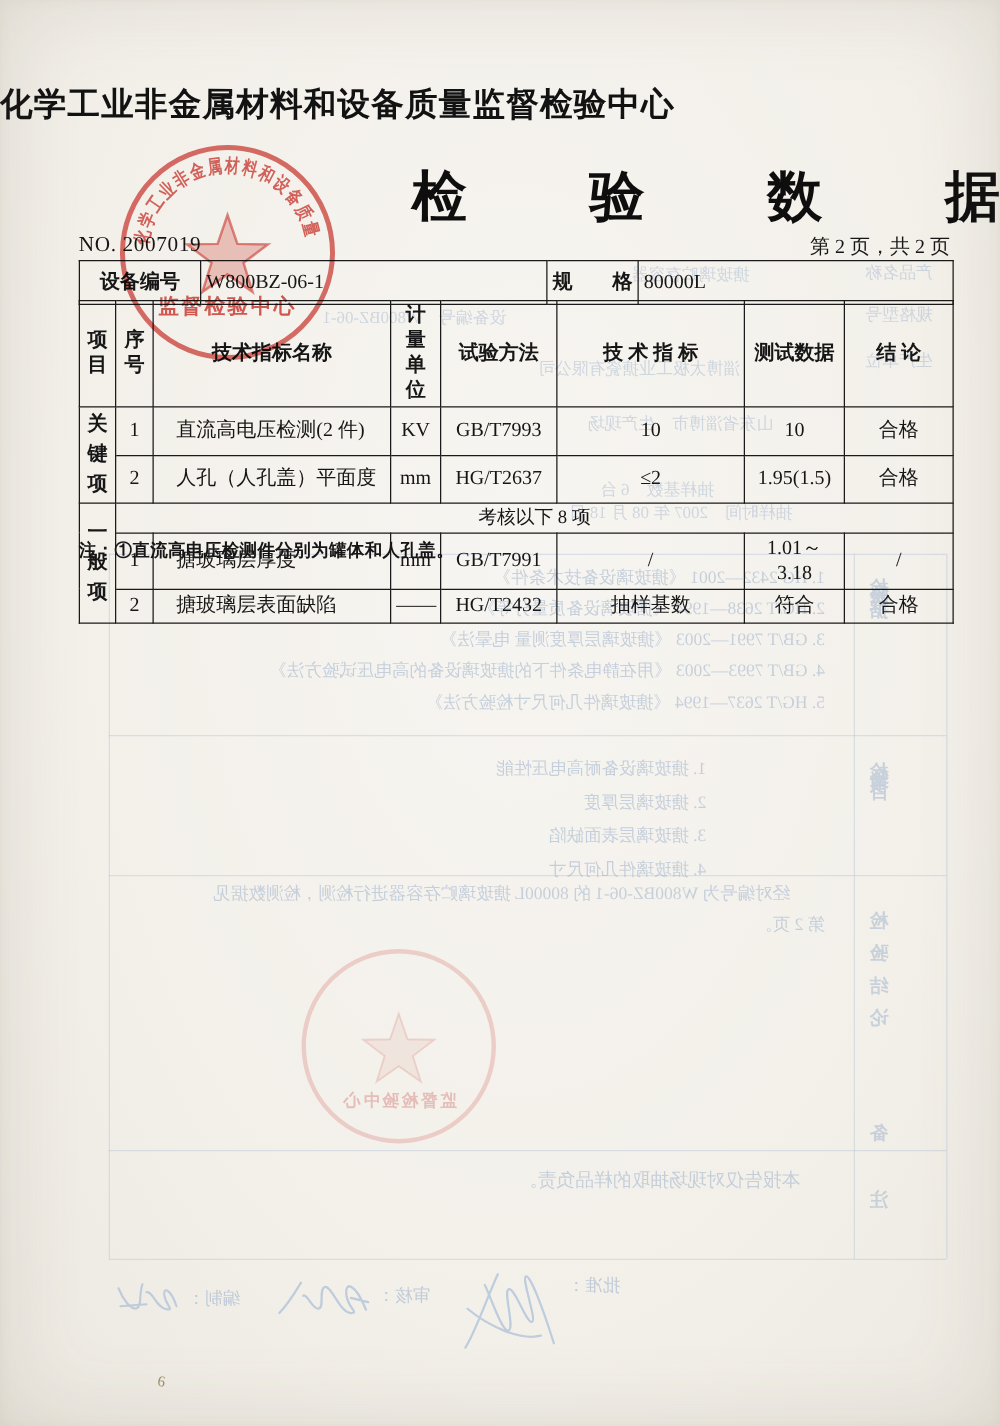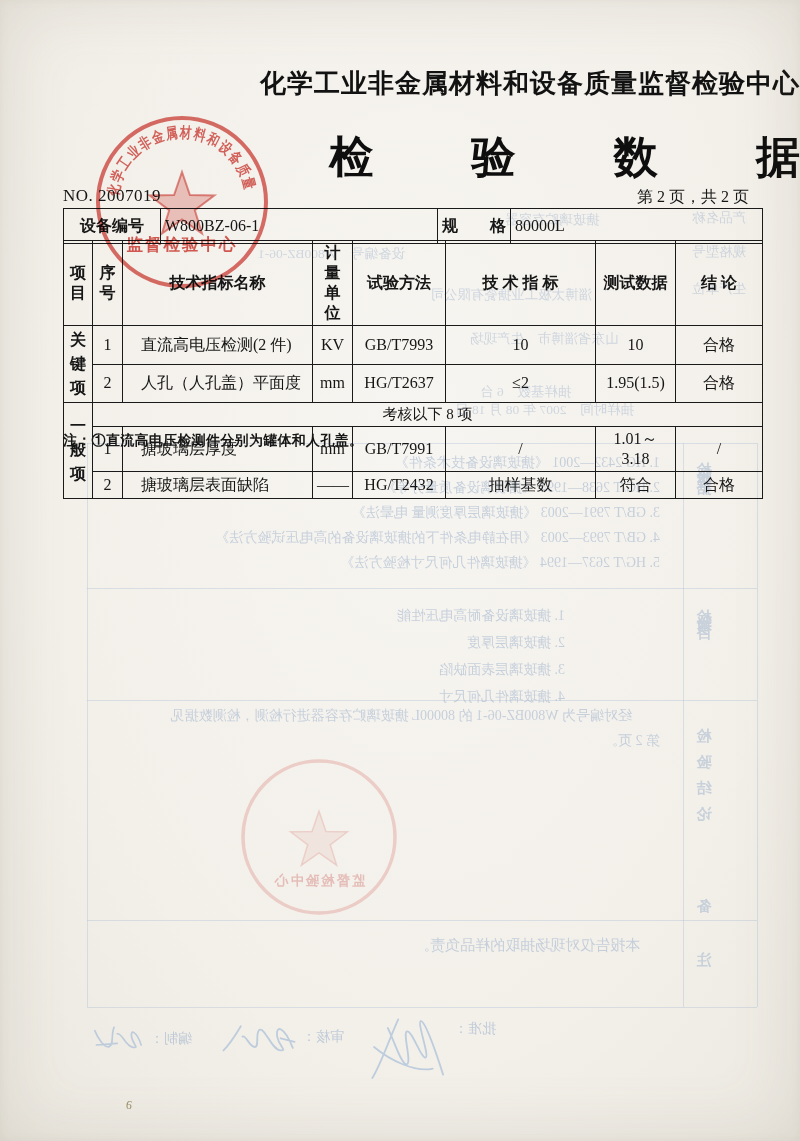--- a/index.html
+++ b/index.html
@@ -6,26 +6,26 @@
   .page{
     position:relative;width:800px;height:1141px;overflow:hidden;
     background:radial-gradient(ellipse at 52% 38%, #f7f5f1 0%, #f3f0ea 62%, #ebe8e0 100%);
     font-family:"Liberation Serif", serif;color:#161616;
   }
   .page::after{content:"";position:absolute;inset:0;z-index:6;pointer-events:none;
     box-shadow:inset 0 0 70px rgba(110,100,80,.14), inset 0 0 10px rgba(150,140,120,.08);}
 
   
   .main{position:absolute;inset:0;z-index:2;}
-  .org-name{position:absolute;top:66px;left:0;width:100%;text-align:right;
+  .org-name{position:absolute;top:66px;left:0;width:100%;text-align:left;
     font-family:"Liberation Sans",sans-serif;font-weight:bold;font-size:26px;letter-spacing:1px;color:#121212;}
   .doc-title{position:absolute;top:116px;left:0;width:100%;text-align:right;
     font-family:"Liberation Sans",sans-serif;font-weight:bold;font-size:44px;word-spacing:86px;color:#0e0e0e;margin-top:12px;}
   .report-no{position:absolute;left:63px;top:186px;font-size:17px;letter-spacing:.5px;}
-  .page-indicator{position:absolute;right:51px;top:187px;font-size:16px;}
+  .page-indicator{position:absolute;right:40px;top:187px;font-size:16px;}
 
   table{border-collapse:collapse;table-layout:fixed;}
   td,th{border:1.6px solid #1a1a1a;text-align:center;vertical-align:middle;
     font-size:16px;line-height:1.25;padding:2px 4px;overflow:hidden;}
   .info-table{position:absolute;left:63px;top:208px;width:699px;}
   .info-table td{height:30px;}
   .lbl{font-weight:bold;}
   .cell-left{text-align:left;}
   .main-table{position:absolute;left:63px;top:239.5px;width:699px;}
   .main-table th{font-weight:bold;}

